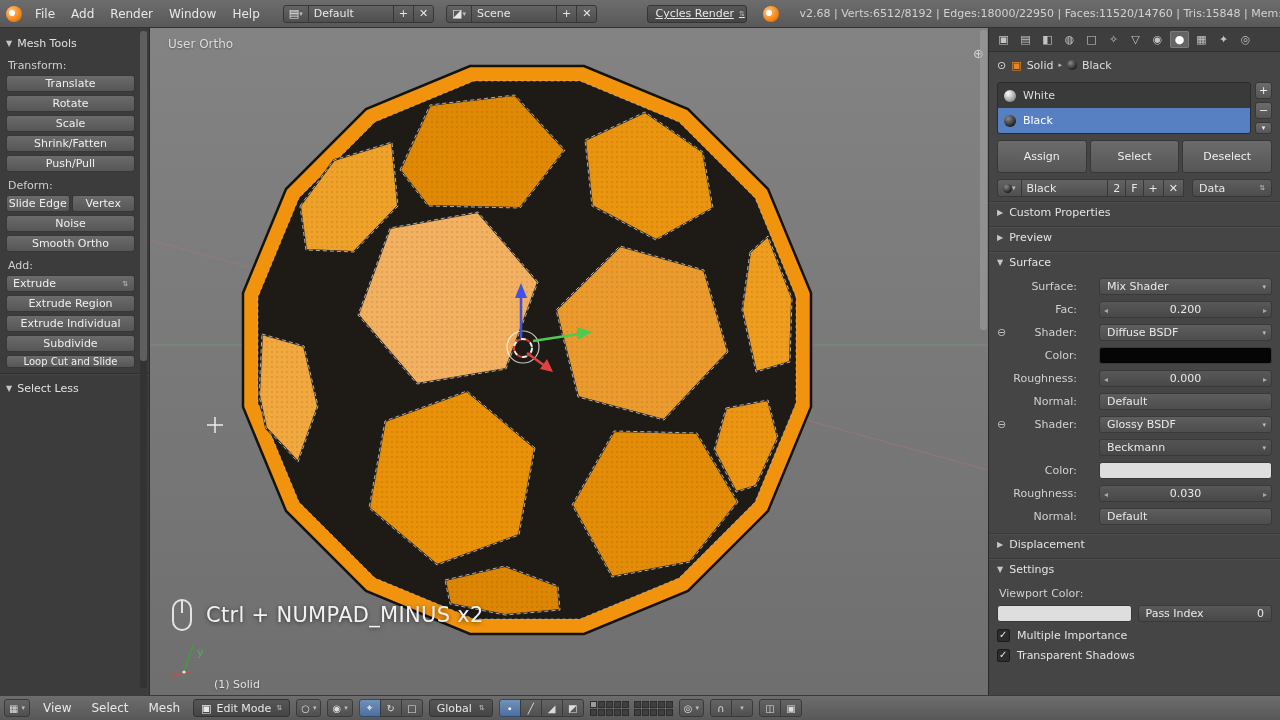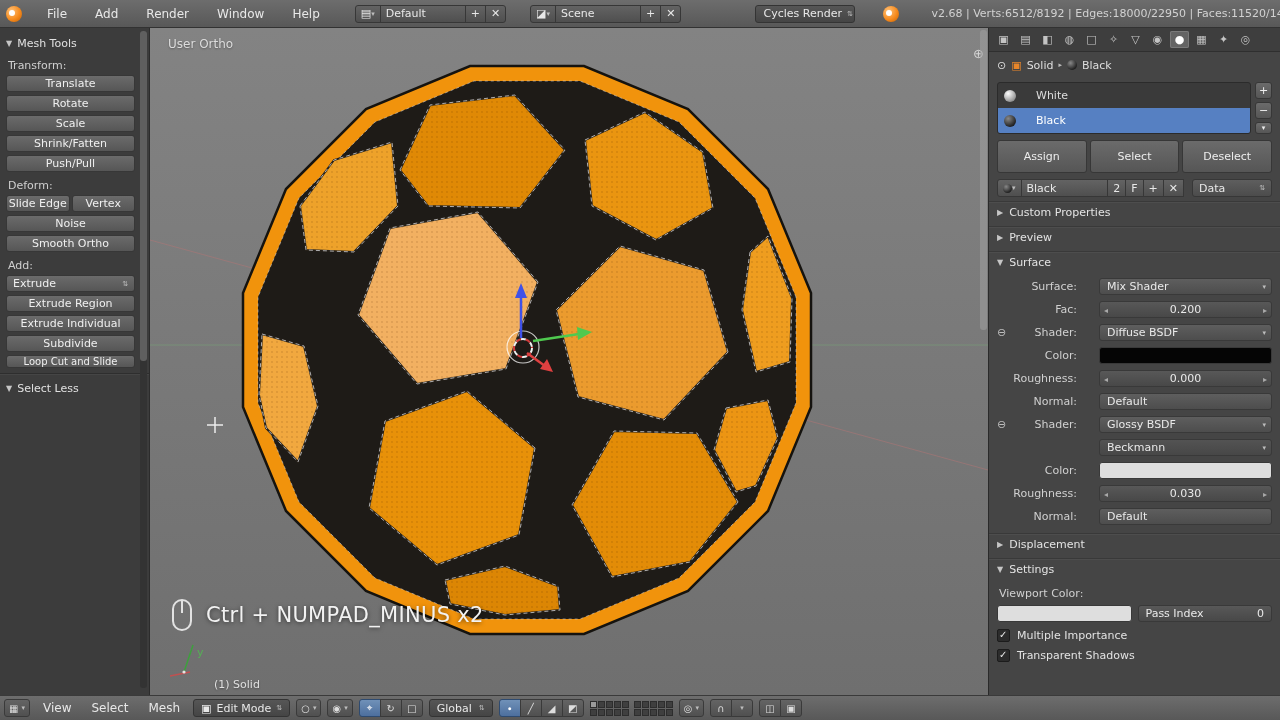--- a/index.html
+++ b/index.html
@@ -1,21 +1,21 @@
 <!DOCTYPE html>
 <html><head>
 <meta charset="utf-8">
 <style>
 *{margin:0;padding:0;box-sizing:border-box;}
 html,body{width:1280px;height:720px;overflow:hidden;background:#2e2e2e;}
 #root{position:relative;width:1280px;height:720px;font-family:"DejaVu Sans",sans-serif;font-size:11px;color:#e2e2e2;background:#464646;overflow:hidden;}
 
 
 .hbar{position:absolute;left:0;width:1280px;background:linear-gradient(#6d6d6d,#585858);display:flex;align-items:center;}
-#topbar{top:0;height:28px;border-bottom:1px solid #323232;padding:0 6px;gap:14px;overflow:hidden;}
+#topbar{top:0;height:28px;border-bottom:1px solid #323232;padding:0 6px;gap:2px;overflow:hidden;}
 #botbar{top:695px;height:25px;border-top:1px solid #3a3a3a;padding:0 4px;gap:6px;overflow:hidden;}
 .menu{padding:0 7px;font-size:12px;color:#e8e8e8;cursor:default;}
 .blogo{width:16px;height:16px;border-radius:50%;background:radial-gradient(circle at 34% 32%,#ffc27a,#f68b1e 55%,#c65f00);position:relative;margin-right:4px;flex:0 0 auto;}
 .blogo::after{content:"";position:absolute;left:3px;top:4px;width:6px;height:6px;border-radius:50%;background:#fff;}
 .seg{height:18px;background:linear-gradient(#636363,#4f4f4f);border:1px solid #373737;display:flex;align-items:center;justify-content:center;color:#e8e8e8;margin-left:-1px;padding:0 5px;font-size:11px;white-space:nowrap;}
 .seg:first-child{border-radius:3px 0 0 3px;margin-left:0;}
 .seg:last-child{border-radius:0 3px 3px 0;}
 .seg.name{justify-content:flex-start;min-width:86px;}
 .grp{display:flex;align-items:center;}
 .dd{height:18px;background:linear-gradient(#565656,#454545);border:1px solid #343434;border-radius:3px;display:flex;align-items:center;gap:5px;padding:0 7px;color:#e8e8e8;white-space:nowrap;}
@@ -51,21 +51,21 @@
 #props{position:absolute;left:988px;top:28px;width:292px;height:667px;background:#454545;border-left:1px solid #2a2a2a;overflow:hidden;}
 .tab-row{display:flex;gap:3px;padding:3px 5px;background:#3e3e3e;border-bottom:1px solid #2f2f2f;}
 .tab{width:19px;height:17px;display:flex;align-items:center;justify-content:center;color:#c4c4c4;font-size:11px;border-radius:2px;}
 .tab.active{background:#646464;box-shadow:inset 0 0 0 1px #7a7a7a;color:#fff;}
 .nav-row{height:26px;display:flex;align-items:center;gap:5px;padding:0 8px;color:#dedede;}
 .crumb-ico{font-size:11px;}
 .matdot{width:12px;height:12px;border-radius:50%;background:radial-gradient(circle at 35% 30%,#fdfdfd,#a5a5a5 60%,#6d6d6d);flex:0 0 auto;}
 .matdot.dark{background:radial-gradient(circle at 35% 30%,#888,#2a2a2a 65%,#000);}
 .slots{margin:4px 8px 0;display:flex;gap:4px;}
 .slot-list{flex:1;background:#3a3a3a;border:1px solid #2b2b2b;border-radius:3px;overflow:hidden;}
-.slot-row{height:25px;display:flex;align-items:center;gap:20px;padding:0 6px;color:#dcdcdc;}
+.slot-row{height:25px;display:flex;align-items:center;gap:7px;padding:0 6px;color:#dcdcdc;}
 .slot-row.selected{background:#5680c2;color:#fff;}
 .slot-side{width:17px;display:flex;flex-direction:column;gap:3px;}
 .mini-btn{height:17px;background:linear-gradient(#6b6b6b,#565656);border:1px solid #373737;border-radius:3px;display:flex;align-items:center;justify-content:center;color:#eee;font-size:11px;}
 .mini-dd{height:12px;font-size:7px;}
 .actions{margin:6px 8px 0;display:flex;gap:3px;}
 .btn{height:33px;background:linear-gradient(#6b6b6b,#565656);border:1px solid #373737;border-radius:3px;display:flex;align-items:center;justify-content:center;color:#ededed;}
 .actions .btn{flex:1;}
 .datablock{margin:6px 8px 0;display:flex;align-items:center;}
 .datablock .spacer{width:8px;}
 .dd2{height:18px;background:linear-gradient(#5e5e5e,#4c4c4c);border:1px solid #373737;border-radius:3px;display:flex;align-items:center;justify-content:space-between;padding:0 6px;width:80px;color:#e8e8e8;}
@@ -131,21 +131,21 @@
     </div>
     <div class="grp" style="margin-left:10px;">
       <span class="seg">
           <span>◪</span>
           <span class="caret">▾</span>
         </span>
       <span class="seg name">Scene</span>
       <span class="seg">+</span>
       <span class="seg">✕</span>
     </div>
-    <div class="dd" style="margin-left:60px;min-width:100px;justify-content:space-between;">
+    <div class="dd" style="margin-left:48px;min-width:100px;justify-content:space-between;text-decoration:underline;">
       <span>Cycles Render</span>
         <span class="caret">⇅</span>
     </div>
     <span class="blogo" style="margin-left:14px;"></span>
     <span class="stats">v2.68 | Verts:6512/8192 | Edges:18000/22950 | Faces:11520/14760 | Tris:15848 | Mem:22.75M (0.14</span>
   </div>
 
   <div id="shelf">
     <div class="phead-l">
       <span class="tri">▼</span>

